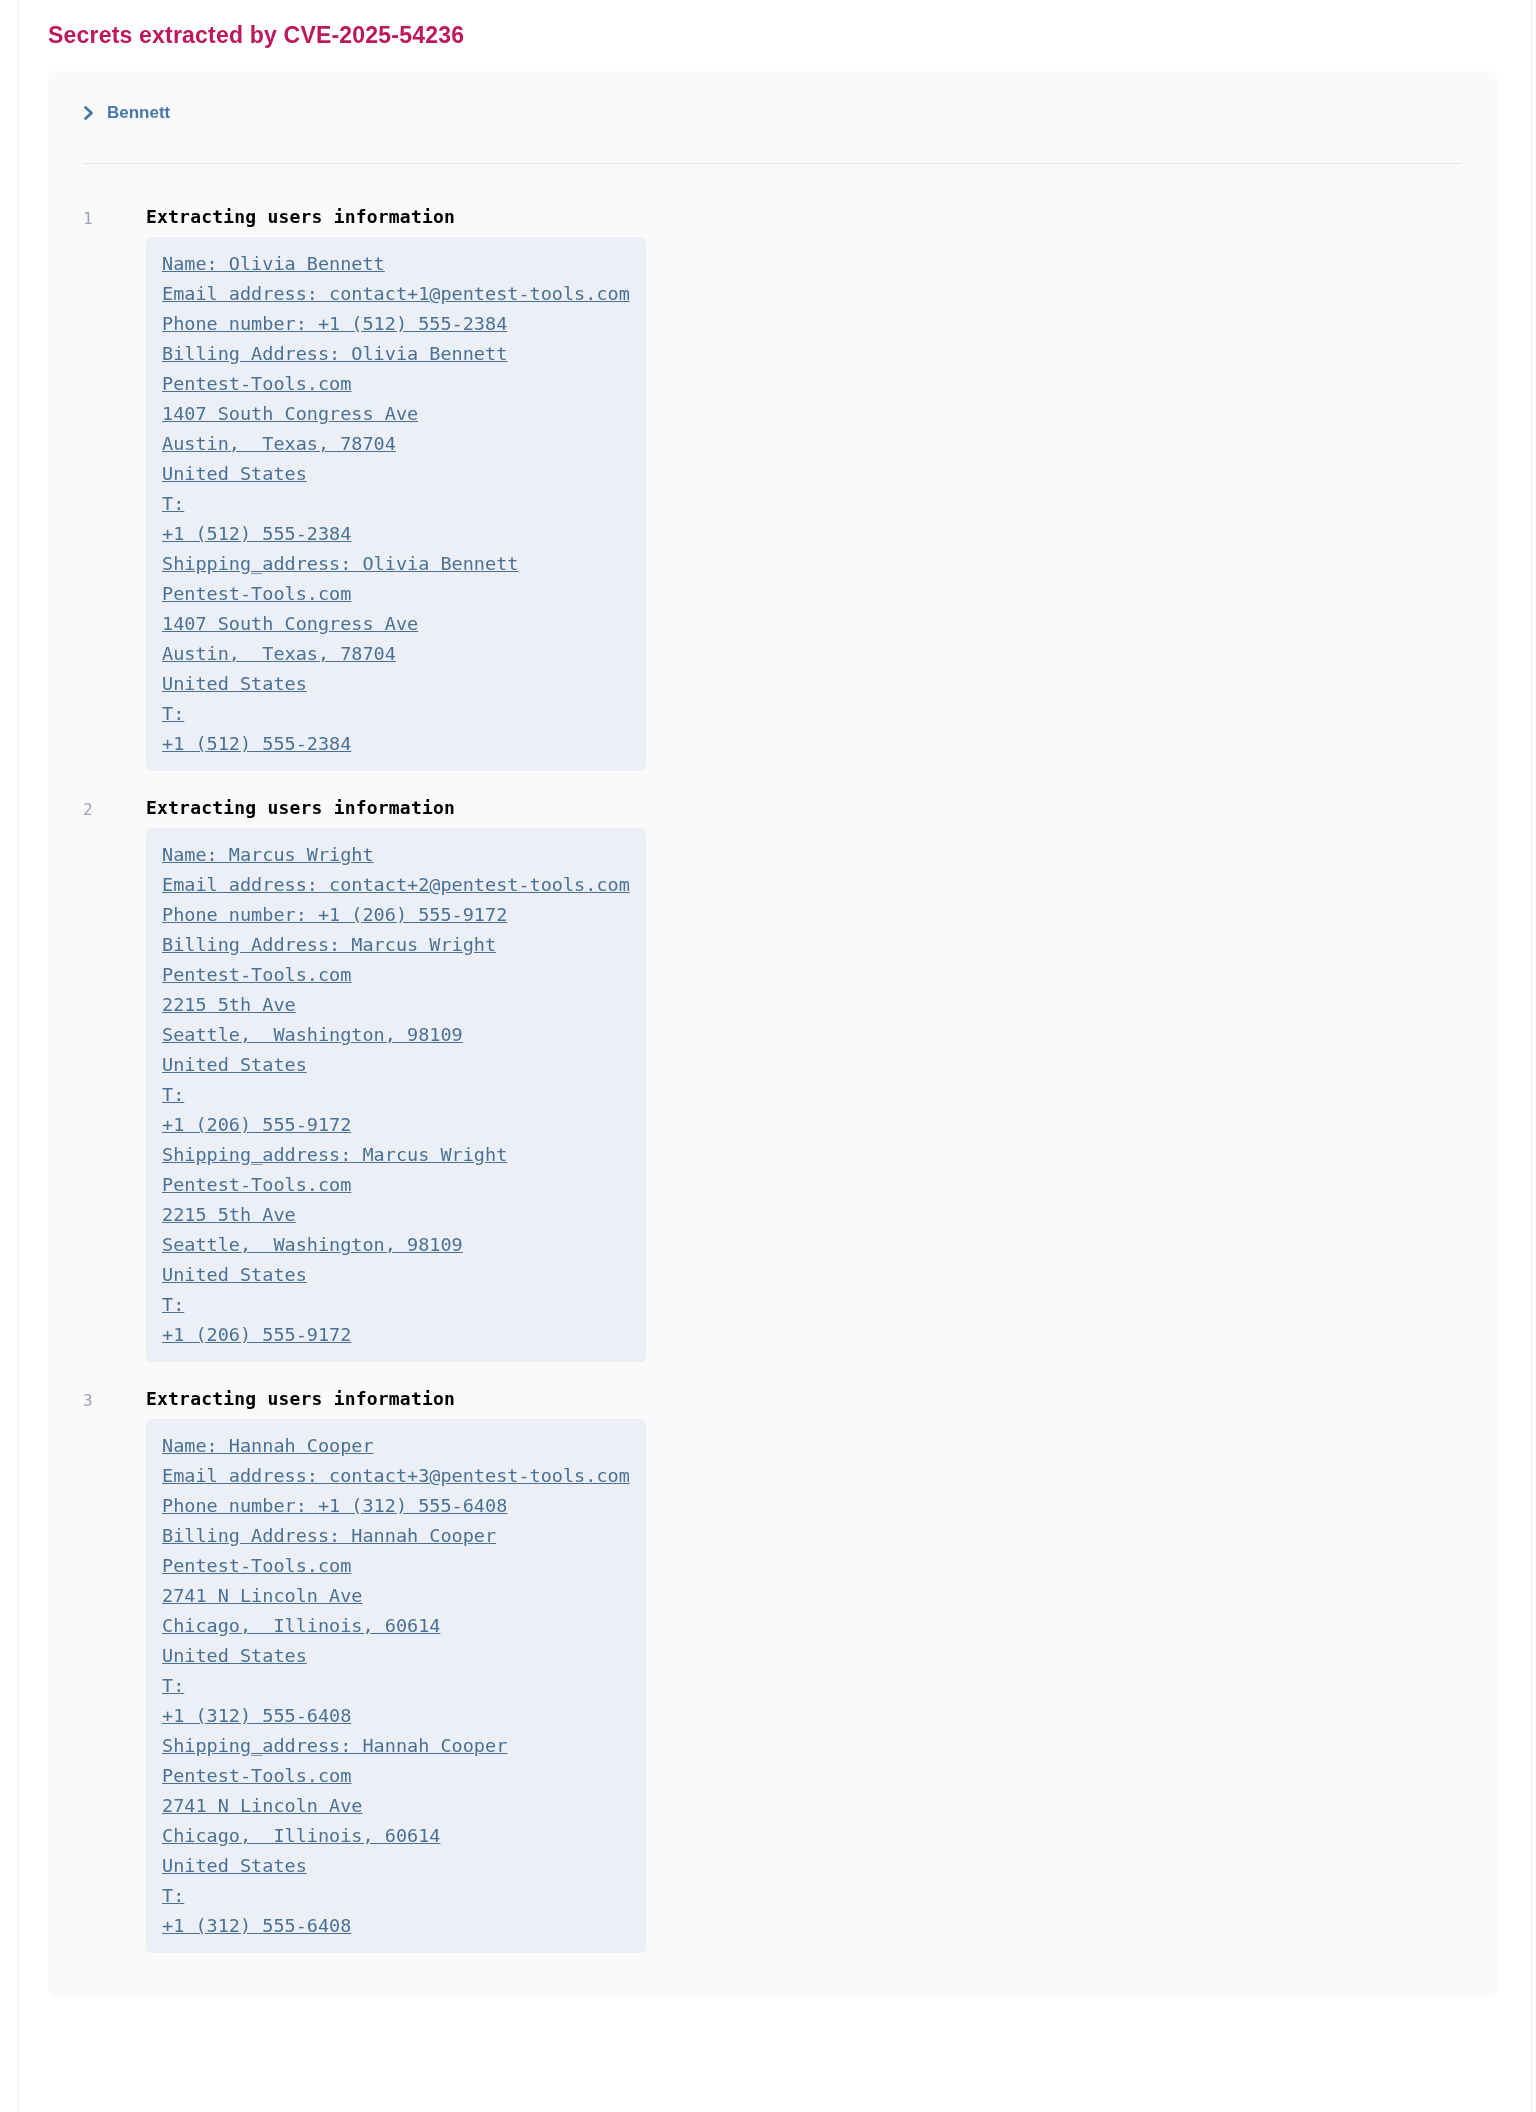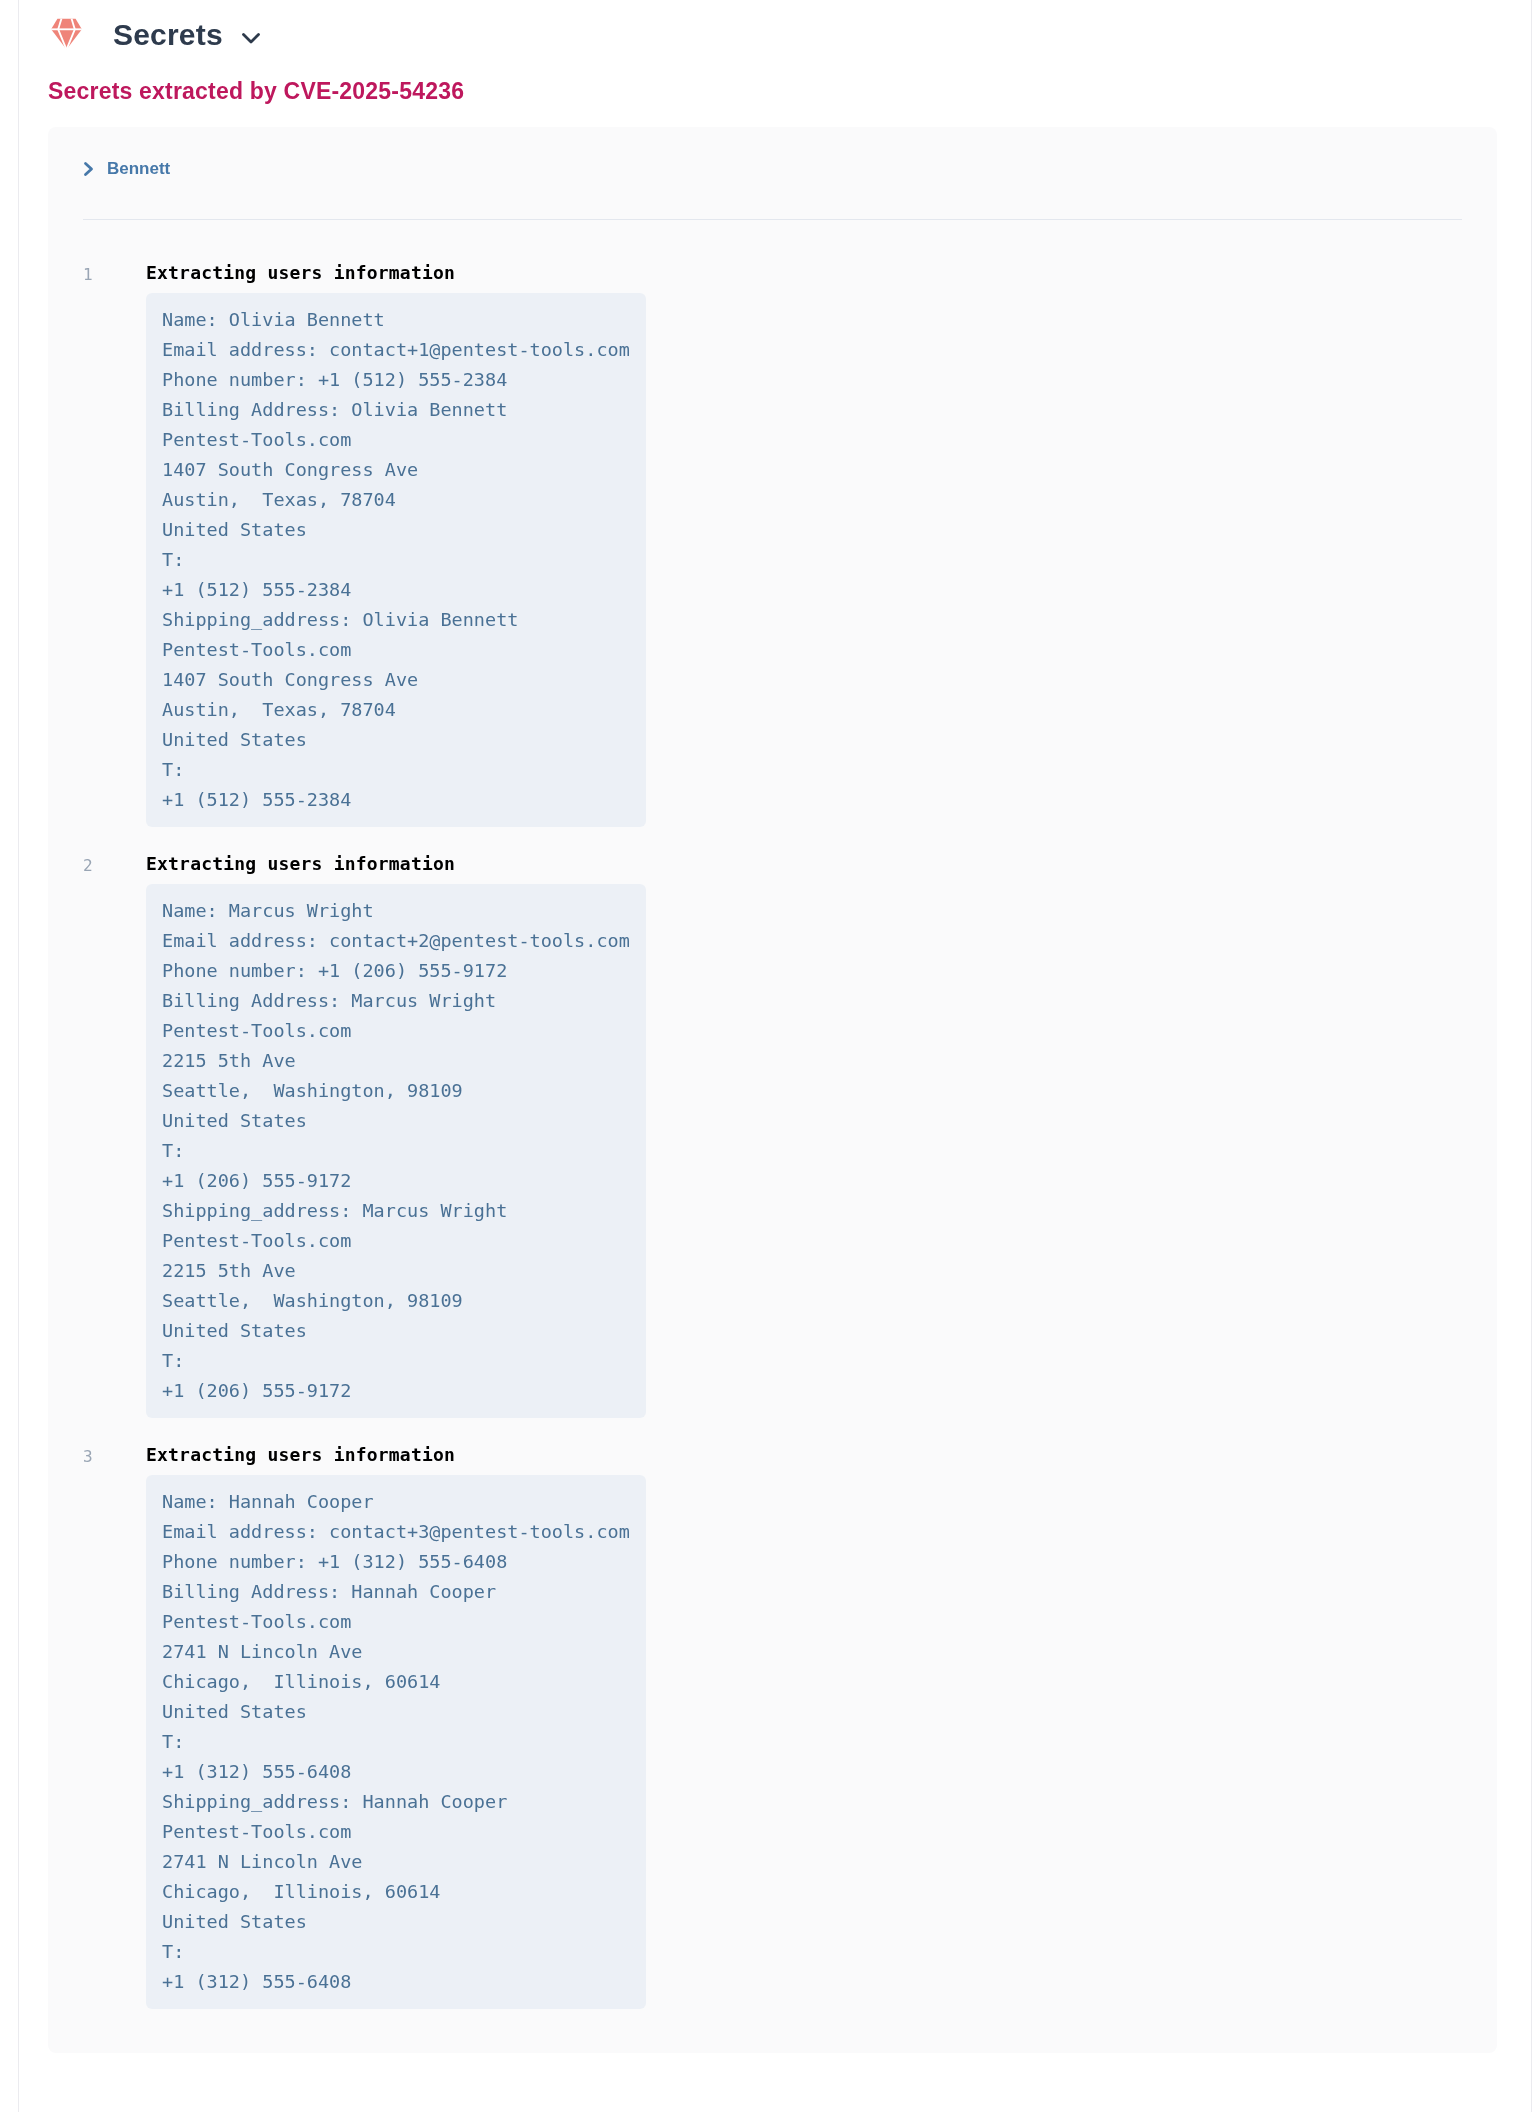--- a/index.html
+++ b/index.html
@@ -62,50 +62,31 @@
   .entry-output {
     margin-top:10px;
     width:fit-content;
     background:#ecf0f6;
     border-radius:6px;
     padding:12px 16px;
     font-family:"DejaVu Sans Mono", monospace;
     font-size:18.5px; line-height:30px;
     color:#4a7195;
     white-space:pre;
+    text-decoration:underline;
   }
 </style>
 </head>
 <body>
 
 <div class="panel-edge left"></div>
 <div class="panel-edge right"></div>
 
 <div class="content">
 
-  <div class="title-row">
-    <span class="gem">
-      <svg width="37" height="40" viewBox="0 0 24 26">
-        <path d="M6.1 2.5 H17.9 L22 9.3 L12 22.5 L2 9.3 Z" fill="#ef8479"></path>
-        <g stroke="#ffffff" stroke-width="1.2" fill="none">
-          <path d="M2 9.3 H22"></path>
-          <path d="M8.7 2.5 L6.6 9.3"></path>
-          <path d="M15.3 2.5 L17.4 9.3"></path>
-          <path d="M6.6 9.3 L12 22.5"></path>
-          <path d="M17.4 9.3 L12 22.5"></path>
-        </g>
-      </svg>
-    </span>
-    <span class="page-title">Secrets</span>
-    <span class="title-caret">
-      <svg width="20" height="13" viewBox="0 0 20 13">
-        <path d="M2.5 2.5 L10 10 L17.5 2.5" fill="none" stroke="#2d3a4b" stroke-width="2.8" stroke-linecap="round" stroke-linejoin="round"></path>
-      </svg>
-    </span>
-  </div>
 
 
   <div class="section-heading">Secrets extracted by CVE-2025-54236</div>
 
   <div class="card">
 
     <div class="console-row">
       <span style="display:flex;align-items:center;">
         <svg width="11" height="16" viewBox="0 0 11 16">
           <path d="M2.5 2.5 L8.5 8 L2.5 13.5" fill="none" stroke="#4678a9" stroke-width="2.8" stroke-linecap="round" stroke-linejoin="round"></path>

